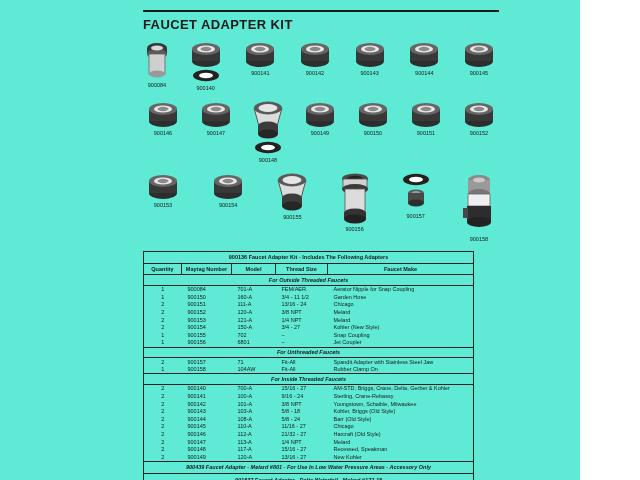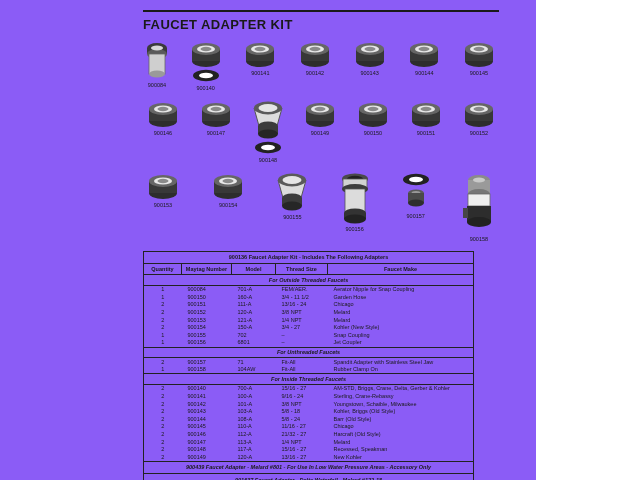--- a/index.html
+++ b/index.html
@@ -1,20 +1,20 @@
 <!DOCTYPE html>
 <html><head>
 <meta charset="utf-8">
 <style>
   html,body { margin:0; padding:0; }
   body {
     width:640px; height:480px; background:#ffffff;
     font-family:"Liberation Sans", sans-serif; color:#1a1a1a;
   }
-  .page { position:relative; width:536px; height:480px; background:#8b5cf6; overflow:hidden; }
+  .page { position:relative; width:580px; height:480px; background:#5eead4; overflow:hidden; }
   .content { position:absolute; left:143px; top:10px; width:356px; }
   .top-rule { border-top:2px solid #1a1a1a; height:0; margin-bottom:5px; }
   .title { font-size:13px; font-weight:bold; letter-spacing:0.4px; margin:1px 0 8px 0; }
   #figures { width:100%; }
   .fig-row { display:flex; justify-content:space-between; align-items:flex-start; margin-bottom:9px; padding:0 3px; }
   .fig { display:flex; flex-direction:column; align-items:center; }
   .fig .icon { line-height:0; }
   .fig .ring { line-height:0; margin:1px 0; }
   .fig .caption { font-size:5.5px; margin-top:2px; white-space:nowrap; }
   table.parts { width:330px; border-collapse:collapse; border:1px solid #222; margin-top:4px; table-layout:fixed; }

